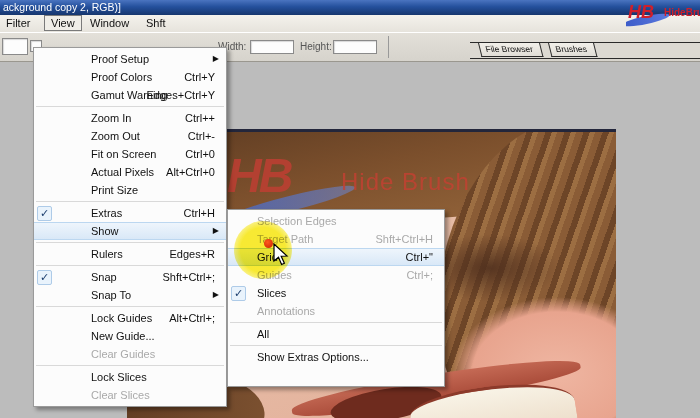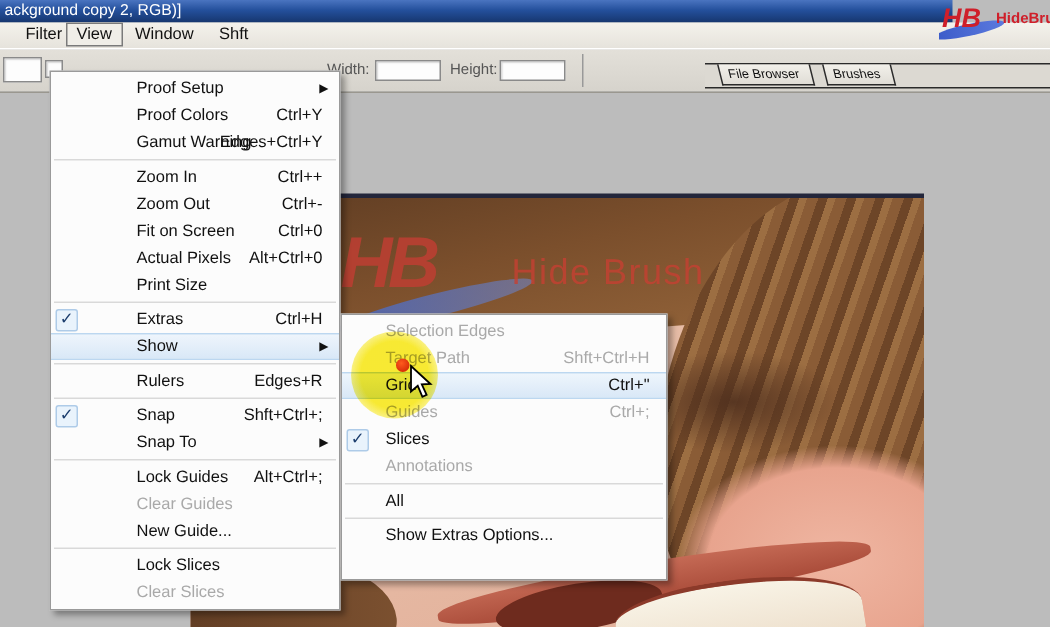--- a/index.html
+++ b/index.html
@@ -1,20 +1,20 @@
 <!DOCTYPE html>
 <html><head>
 <meta charset="utf-8">
 <style>
   html,body{margin:0;padding:0;background:#888;}
   .screen{position:relative;width:700px;height:418px;overflow:hidden;
     font-family:"Liberation Sans",sans-serif;background:#bcbcbc;}
 
   
-  .titlebar{position:absolute;left:0;top:0;width:635px;height:15px;
+  .titlebar{position:absolute;left:0;top:0;width:700px;height:15px;
     background:linear-gradient(#4a74c0,#24509c 45%,#16366e);
     color:#fff;font-size:10.5px;line-height:15px;padding-left:3px;box-sizing:border-box;}
 
   
   .menubar{position:absolute;left:0;top:15px;width:700px;height:17px;
     background:linear-gradient(#f4f2ec,#e6e3dc);font-size:11px;color:#111;}
   .mb-item{position:absolute;top:0;height:16px;line-height:16px;padding:0 6px;}
   .mb-item.active{border:1px solid #7a7a7a;background:#f0eee8;height:14px;line-height:14px;}
 
   
@@ -98,21 +98,21 @@
 </head>
 <body>
 
 <div class="screen">
 
   <div class="titlebar">
     <span>ackground copy 2, RGB)]</span>
   </div>
 
   <div class="menubar">
-    <span class="mb-item" style="left:11px">Filter</span>
+    <span class="mb-item" style="left:0">Filter</span>
     <span class="mb-item active" style="left:44px">View</span>
     <span class="mb-item" style="left:84px">Window</span>
     <span class="mb-item" style="left:140px">Shft</span>
   </div>
 
   <div class="optionsbar">
     <input class="ob-input" style="left: 2px; top: 5px; width: 26px; height: 17px;">
     <span class="ob-input" style="left:30px;top:7px;width:12px;height:12px"></span>
     <span class="ob-label" style="left:218px">Width:</span>
     <input class="ob-input" style="left: 250px; top: 7px; width: 44px; height: 14px;">
@@ -203,25 +203,25 @@
     </div>
     <div class="mi">
       <span>Snap To</span>
       <span class="arr">▶</span>
     </div>
     <div class="sep"></div>
     <div class="mi">
       <span>Lock Guides</span>
       <span class="sc">Alt+Ctrl+;</span>
     </div>
+    <div class="mi">
+      <span>New Guide...</span>
+    </div>
     <div class="mi dis">
       <span>Clear Guides</span>
-    </div>
-    <div class="mi">
-      <span>New Guide...</span>
     </div>
     <div class="sep"></div>
     <div class="mi">
       <span>Lock Slices</span>
     </div>
     <div class="mi dis">
       <span>Clear Slices</span>
     </div>
   </div>
 

